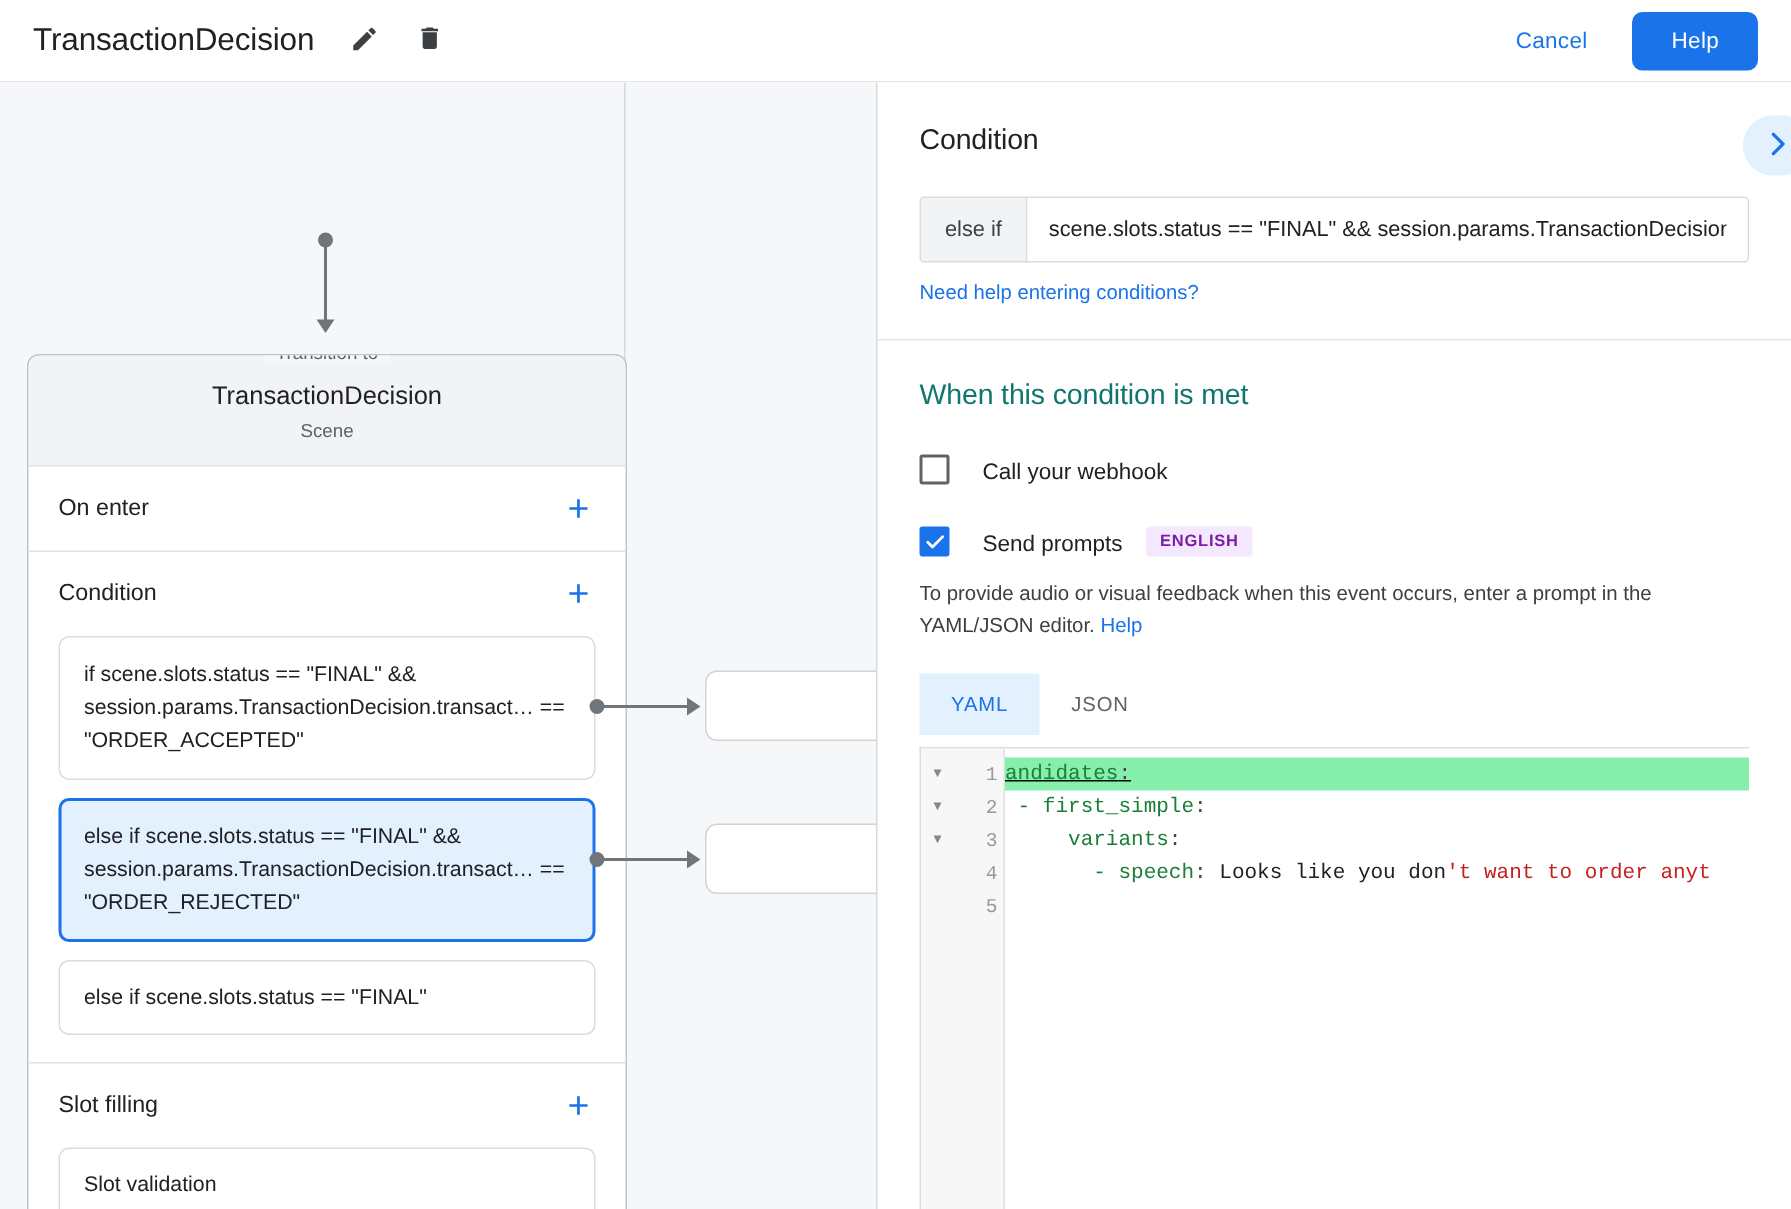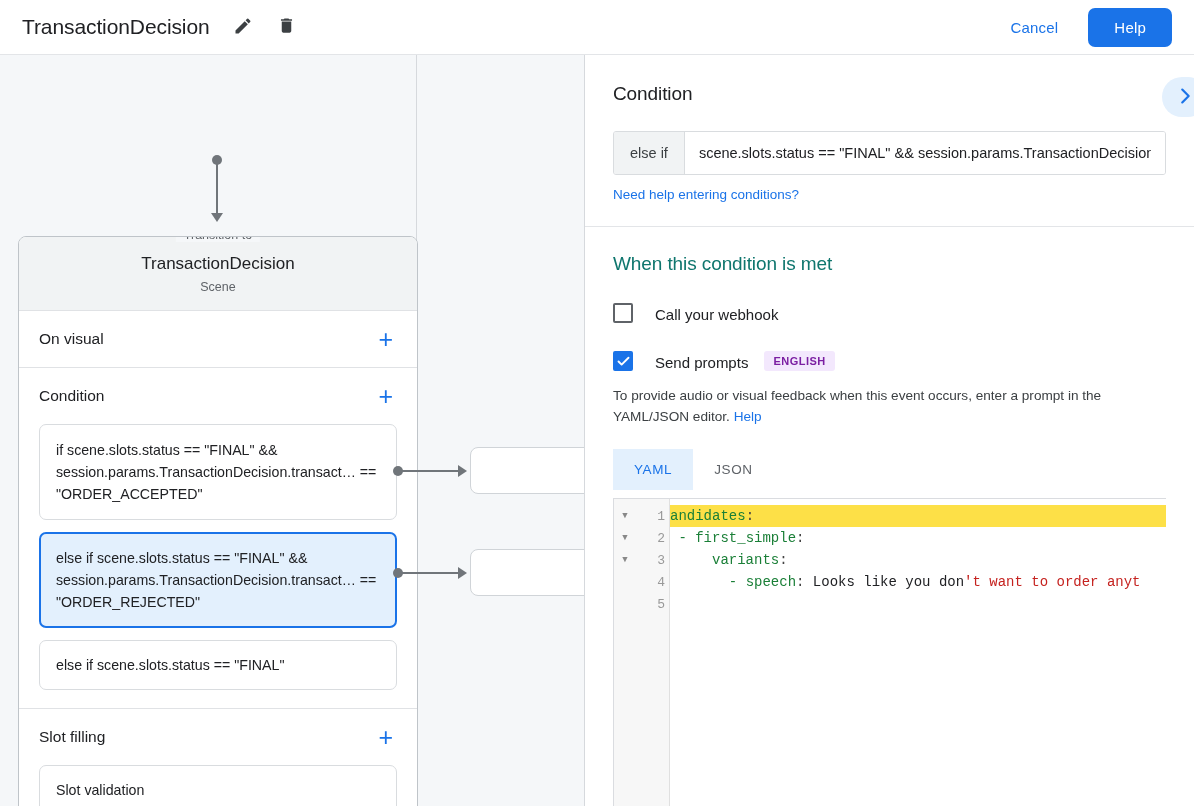--- a/index.html
+++ b/index.html
@@ -215,21 +215,21 @@
   .fold {
     width: 22px; text-align: center; color: #888; font-size: 9px; line-height: 1;
     cursor: pointer;
   }
   .lnum { flex: 1; text-align: right; padding-right: 4px; }
   .code {
     flex: 1; padding-top: 6px; overflow: hidden; white-space: pre;
     font-family: "Liberation Mono", monospace; font-size: 14px;
   }
   .code-row { height: 22px; line-height: 22px; }
-  .code-row.hl { background: #fde047; }
+  .code-row.hl { background: #86efac; text-decoration: underline; }
   .t-key { color: #1a7f37; }
   .t-punct { color: #444; }
   .t-plain { color: #202124; }
   .t-str { color: #c5221f; }
   .t-dash { color: #1a7f37; }
 </style>
 </head>
 <body>
 
 <div id="app">
@@ -270,21 +270,21 @@
 
     <div id="scene-card">
       <div class="scene-head">
         <div class="fs-legend" style="background:#f5f7f9; top:-9px;">Transition to</div>
         <div class="scene-name">TransactionDecision</div>
         <div class="scene-sub">Scene</div>
       </div>
 
       <div class="sec sec-noPad">
         <div class="sec-head">
-          <span class="sec-title">On visual</span>
+          <span class="sec-title">On enter</span>
           <button class="plus-btn">+</button>
         </div>
       </div>
 
       <div class="sec">
         <div class="sec-head">
           <span class="sec-title">Condition</span>
           <button class="plus-btn">+</button>
         </div>
         <div class="item-box">if scene.slots.status == "FINAL" &amp;&amp; session.params.TransactionDecision.transact… == "ORDER_ACCEPTED"</div>

